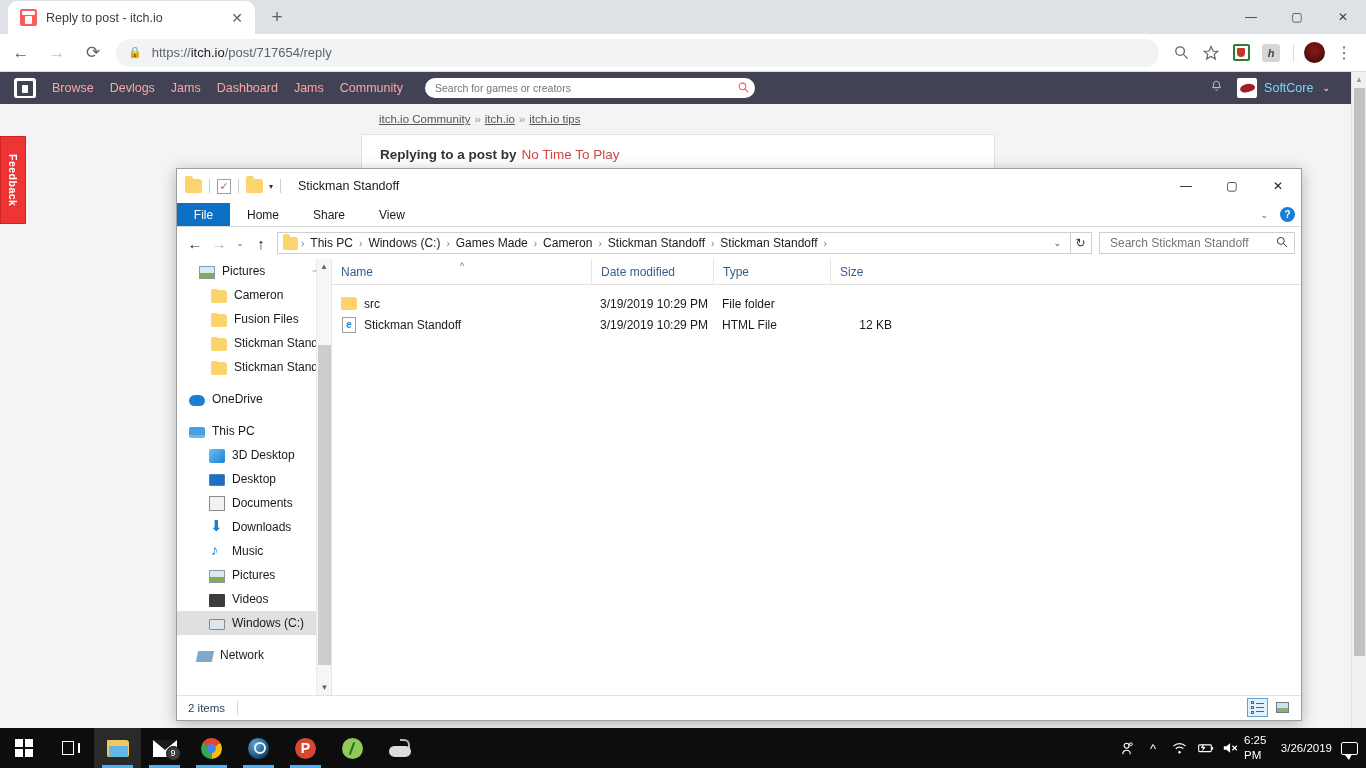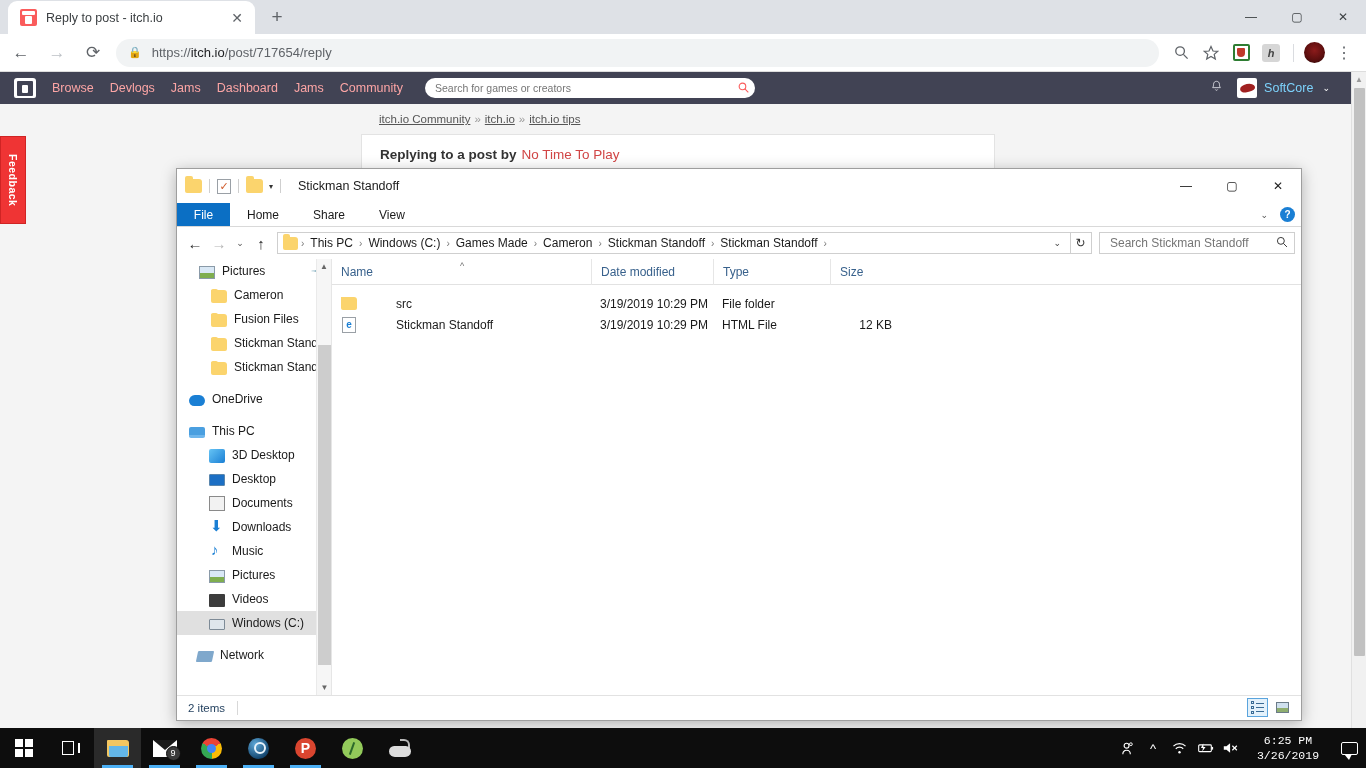--- a/index.html
+++ b/index.html
@@ -371,21 +371,21 @@
   }
   .col { padding-left: 9px; position: relative; height: 26px; display: flex; align-items: center; }
   .col + .col { border-left: 1px solid #e6e6e6; }
   .sort-arrow {
     position: absolute; top: 2px; left: 128px; font-size: 9px; color: #707070;
   }
   .row {
     height: 21px; display: flex; align-items: center; font-size: 12px; color: #1a1a1a;
   }
   .cell { padding-left: 9px; overflow: hidden; white-space: nowrap; }
-  .cell.name { display: flex; align-items: center; gap: 32px; }
+  .cell.name { display: flex; align-items: center; }
   .cell.size { text-align: right; padding-right: 12px; padding-left: 0; }
   .row-folder-ico {
     width: 16px; height: 13px; background: #fbd46d; border-radius: 1px 3px 2px 2px;
     position: relative; flex: 0 0 16px; margin-right: 7px;
   }
   .row-folder-ico::before {
     content: ""; position: absolute; top: -3px; left: 0; width: 7px; height: 4px;
     background: #fbd46d; border-radius: 2px 2px 0 0;
   }
   .row-html-ico {
@@ -491,24 +491,23 @@
   }
   .tray {
     position: absolute; right: 0; bottom: 0; height: 40px;
     display: flex; align-items: center; color: #fff;
   }
   .tray-ico {
     width: 26px; height: 40px; display: flex; align-items: center; justify-content: center;
     color: #fff; font-size: 13px;
   }
   .clock {
-    width: 88px; height: 40px; display: flex; flex-direction: column;
+    width: 88px; height: 40px; display: flex; flex-direction: row;
     align-items: center; justify-content: center; color: #fff; font-size: 11.5px;
     line-height: 15px;
-    font-family: Liberation Mono, monospace;
   }
   .action-center {
     width: 34px; height: 40px; display: flex; align-items: center; justify-content: center;
   }
   .ac-box { width: 17px; height: 13px; border: 1.5px solid #fff; border-radius: 2px; position: relative; }
   .ac-box::after {
     content: ""; position: absolute; left: 2px; bottom: -6px; width: 0; height: 0;
     border-left: 5px solid transparent; border-right: 3px solid transparent;
     border-top: 6px solid #fff;
   }

